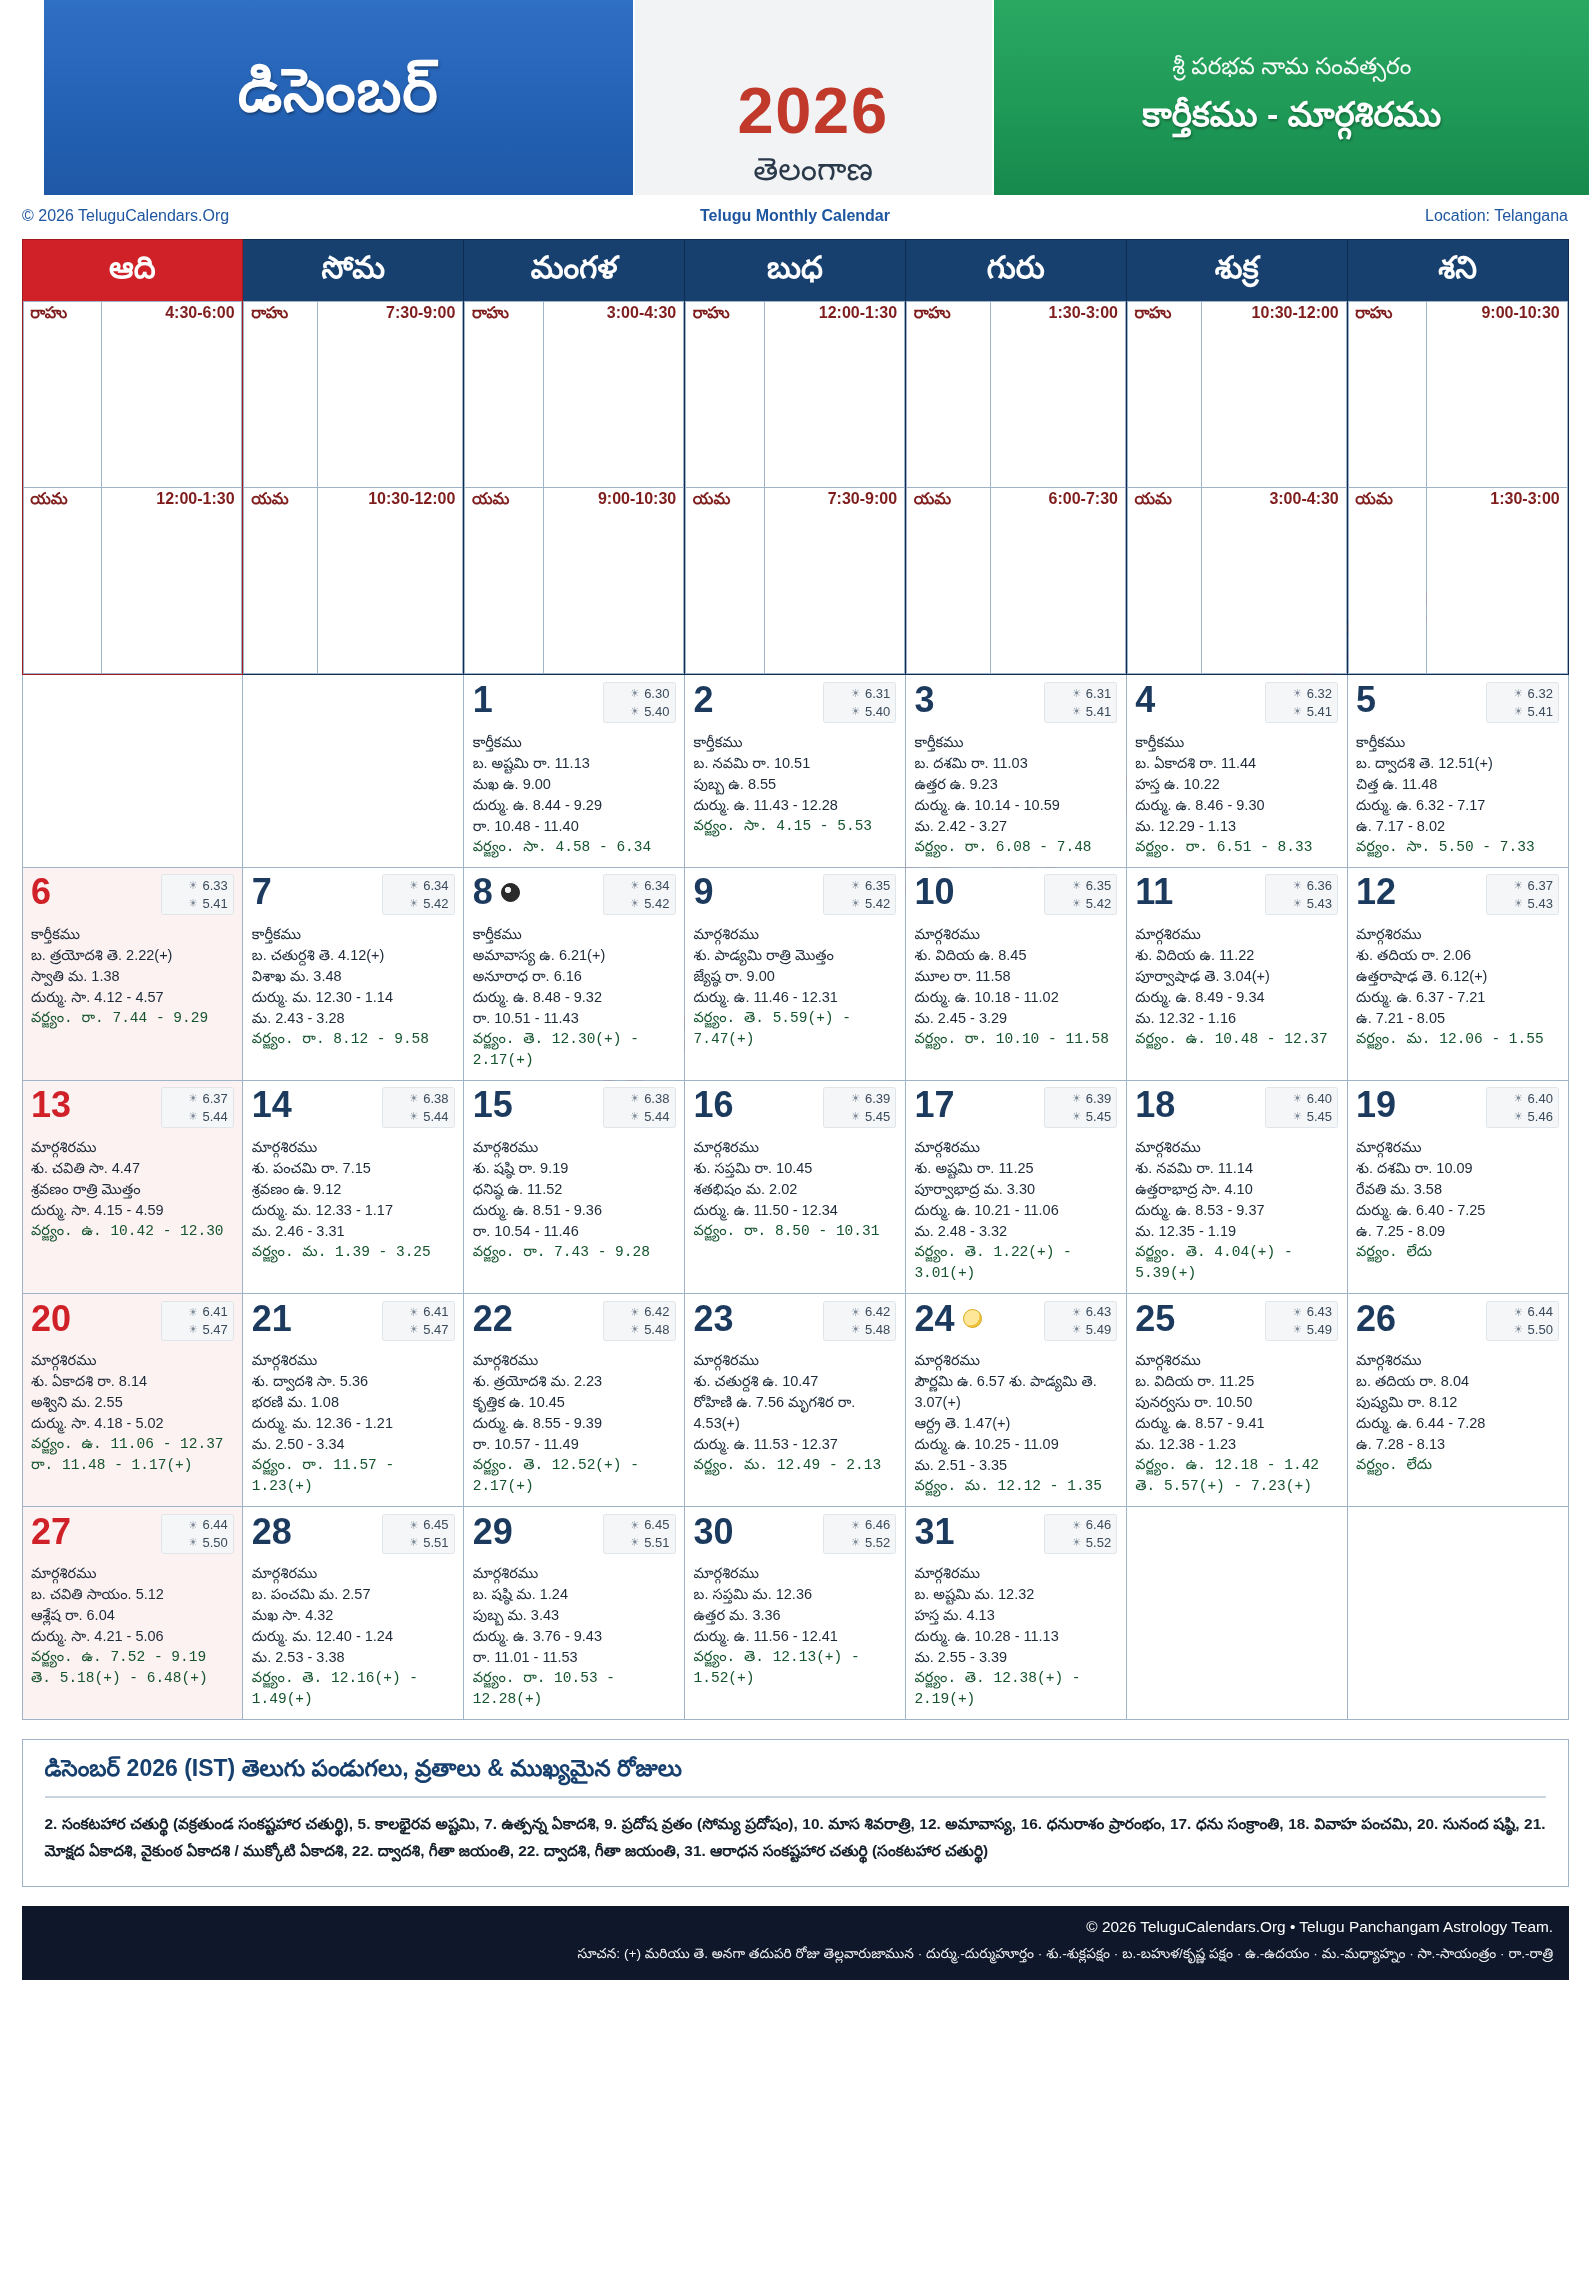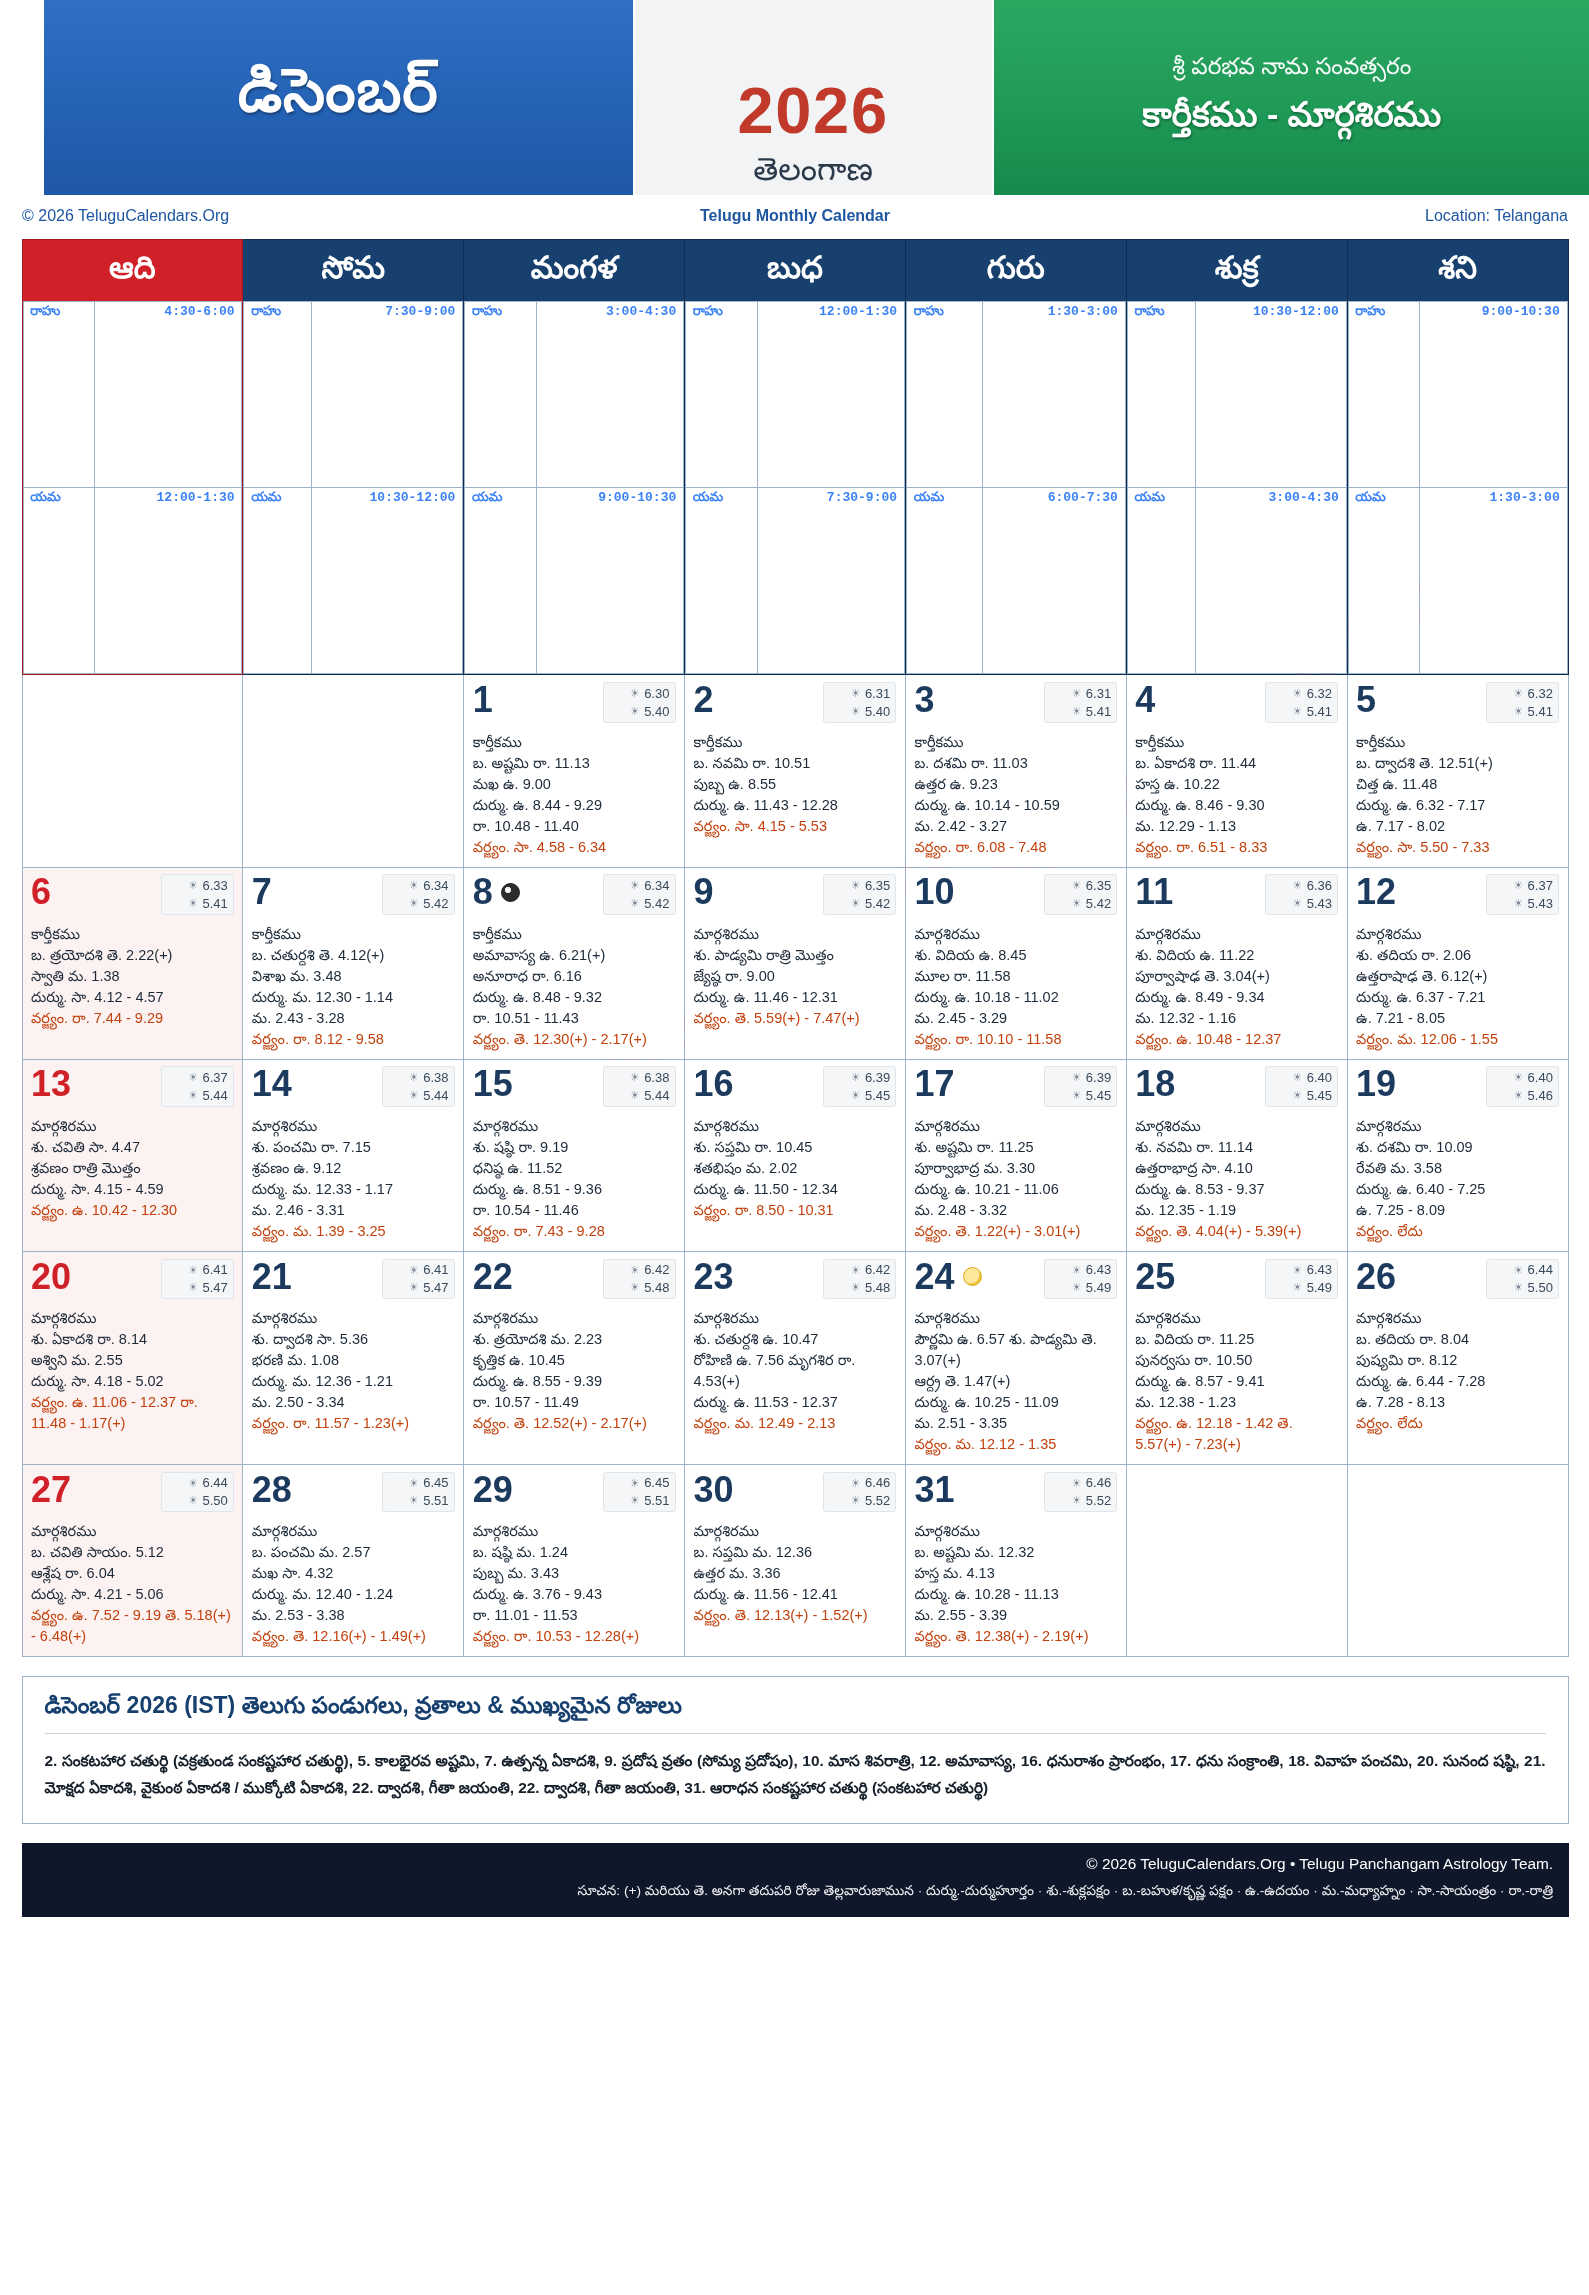--- a/index.html
+++ b/index.html
@@ -106,24 +106,23 @@
   }
   thead th.sun-head { background: #cf2127; border-color:#a3191e; }
   .dayname {
     font-size: 31px;
     font-weight: 700;
     padding: 10.3px 0 8.5px 0;
     text-align:center;
   }
   .rktable {
     width:100%;
-    font-size: 13px;
-    color: #3b82f6;
+    font-size: 16px;
+    color: #7f1d1d;
     border-collapse: collapse;
-    font-family: Liberation Mono, monospace;
   }
   .rktable td { padding: 1.7px 6.8px 2.6px 6.8px; }
   .rktable td.lbl { text-align:left; white-space:nowrap; }
   .rktable td.val { text-align:right; white-space:nowrap; }
 
   tbody td {
     border: 0.9px solid #9fb3c8;
     vertical-align: top;
     height: 186px;
     padding: 6.8px 8.5px 8.5px 8.5px;
@@ -180,21 +179,21 @@
   .lines {
     margin-top: 1.7px;
     font-size: 14.5px;
     line-height: 1.45;
     color:#1c2a38;
   }
   .lines .masam { color:#1c2a38; }
   .lines .tithi { color:#1c2a38; }
   .lines .nak   { color:#1c2a38; }
   .lines .durmu { color:#1c2a38; }
-  .lines .varjyam { color:#c2410c; }
+  .lines .varjyam { color:#14532d;font-family:Liberation Mono, monospace; }
 
   
   .fest {
     width: 1547px;
     margin: 19px auto 0 auto;
     border: 1.7px solid #9fb3c8;
     padding: 15.4px 22px 20.5px 22px;
   }
   .fest h3 {
     margin: 0 0 5.1px 0;

